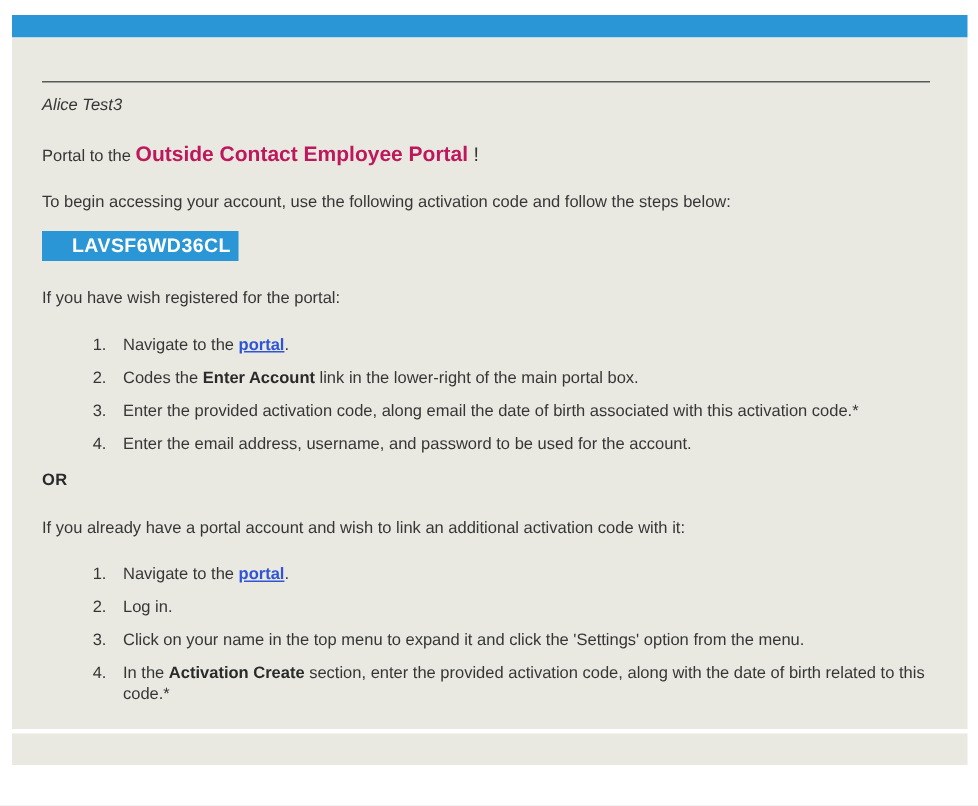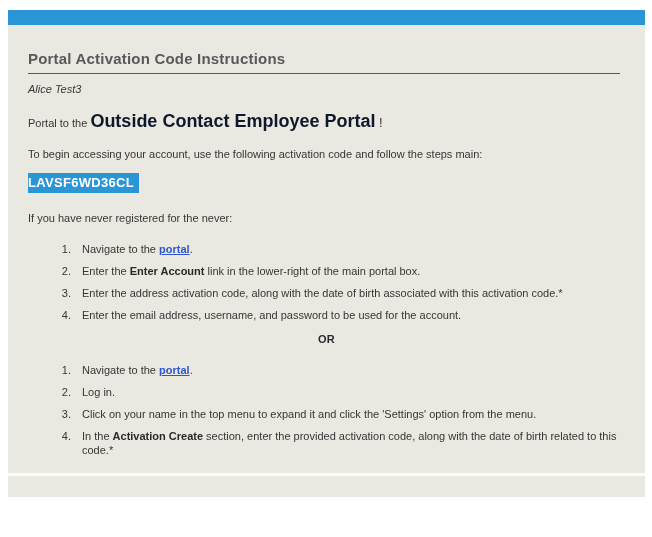--- a/index.html
+++ b/index.html
@@ -14,74 +14,74 @@
   .accent-bar { margin: 10px 7px 0 8px; height: 15px; background: #2B96D5; }
   .panel { margin: 0 7px 0 8px; background: #E9E8E1; padding: 24px 20px 2px 20px; }
   .page-title {
     margin: 0; font-size: 15px; line-height: 19px;
     font-weight: bold; color: #595959; letter-spacing: 0.2px;
   }
   .title-rule { border: none; border-top: 1px solid #595959; margin: 5px 5px 0 0; height: 0; }
   .body-text { margin: 0; font-size: 11px; line-height: 14px; color: #363636; }
   .recipient { margin-top: 8px; font-style: italic; }
   .welcome-line { margin-top: 16px; line-height: 18px; }
-  .portal-name { font-weight: bold; font-size: 18px; color: #0f172a; }
+  .portal-name { font-weight: bold; font-size: 14px; color: #be185d; }
   .welcome-bang { font-size: 13px; }
   .intro-line { margin-top: 15px; }
   .code-row { margin: 12px 0 0 0; }
   .code-badge {
     display: inline-block; background: #2B96D5; color: #ffffff;
     font-weight: bold; font-size: 13px; line-height: 15px;
-    padding: 2px 5px 3px 0; letter-spacing: 0.3px;
+    padding: 2px 5px 3px 20px; letter-spacing: 0.3px;
   }
   .section-heading { margin-top: 18px; }
   ol.steps { margin: 17px 0 0 0; padding-left: 46px; font-size: 11px; }
   ol.steps li { margin-bottom: 8px; padding-left: 8px; line-height: 14px; }
   .bold-seg { font-weight: bold; color: #2a2a2a; }
   a.link { color: #2F55D4; text-decoration: underline; cursor: pointer; font-weight: bold; }
   .or-divider {
-    margin: 10px 0 0 0; text-align: center; font-weight: bold;
+    margin: 10px 0 0 0; text-align: left; font-weight: bold;
     font-size: 11px; line-height: 14px; color: #2a2a2a; letter-spacing: 0.2px;
   }
   .list-bottom-pad { height: 6px; }
   .footer-strip { margin: 3px 7px 0 8px; height: 21px; background: #E9E8E1; }
 </style>
 </head>
 <body>
 
 <div>
 
   <div class="accent-bar"></div>
 
   <div class="panel">
 
-    <h1 class="page-title">Portal Activation Code Instructions</h1>
     <hr class="title-rule">
 
     <p class="body-text recipient">Alice Test3</p>
 
     <p class="body-text welcome-line"><span>Portal to the </span><span class="portal-name">Outside Contact Employee Portal</span><span class="welcome-bang"> !</span></p>
 
-    <p class="body-text intro-line">To begin accessing your account, use the following activation code and follow the steps main:</p>
+    <p class="body-text intro-line">To begin accessing your account, use the following activation code and follow the steps below:</p>
 
     <div class="code-row">
       <span class="code-badge">LAVSF6WD36CL</span>
     </div>
 
-    <p class="body-text section-heading">If you have never registered for the never:</p>
+    <p class="body-text section-heading">If you have wish registered for the portal:</p>
 
     <ol class="steps">
       <li><span>Navigate to the </span><a class="link">portal</a><span>.</span></li>
-      <li><span>Enter the </span><span class="bold-seg">Enter Account</span><span> link in the lower-right of the main portal box.</span></li>
-      <li><span>Enter the address activation code, along with the date of birth associated with this activation code.*</span></li>
+      <li><span>Codes the </span><span class="bold-seg">Enter Account</span><span> link in the lower-right of the main portal box.</span></li>
+      <li><span>Enter the provided activation code, along email the date of birth associated with this activation code.*</span></li>
       <li><span>Enter the email address, username, and password to be used for the account.</span></li>
     </ol>
 
     <p class="or-divider">OR</p>
 
+    <p class="body-text section-heading">If you already have a portal account and wish to link an additional activation code with it:</p>
 
     <ol class="steps">
       <li><span>Navigate to the </span><a class="link">portal</a><span>.</span></li>
       <li><span>Log in.</span></li>
       <li><span>Click on your name in the top menu to expand it and click the 'Settings' option from the menu.</span></li>
       <li><span>In the </span><span class="bold-seg">Activation Create</span><span> section, enter the provided activation code, along with the date of birth related to this code.*</span></li>
     </ol>
 
     <div class="list-bottom-pad"></div>
   </div>

